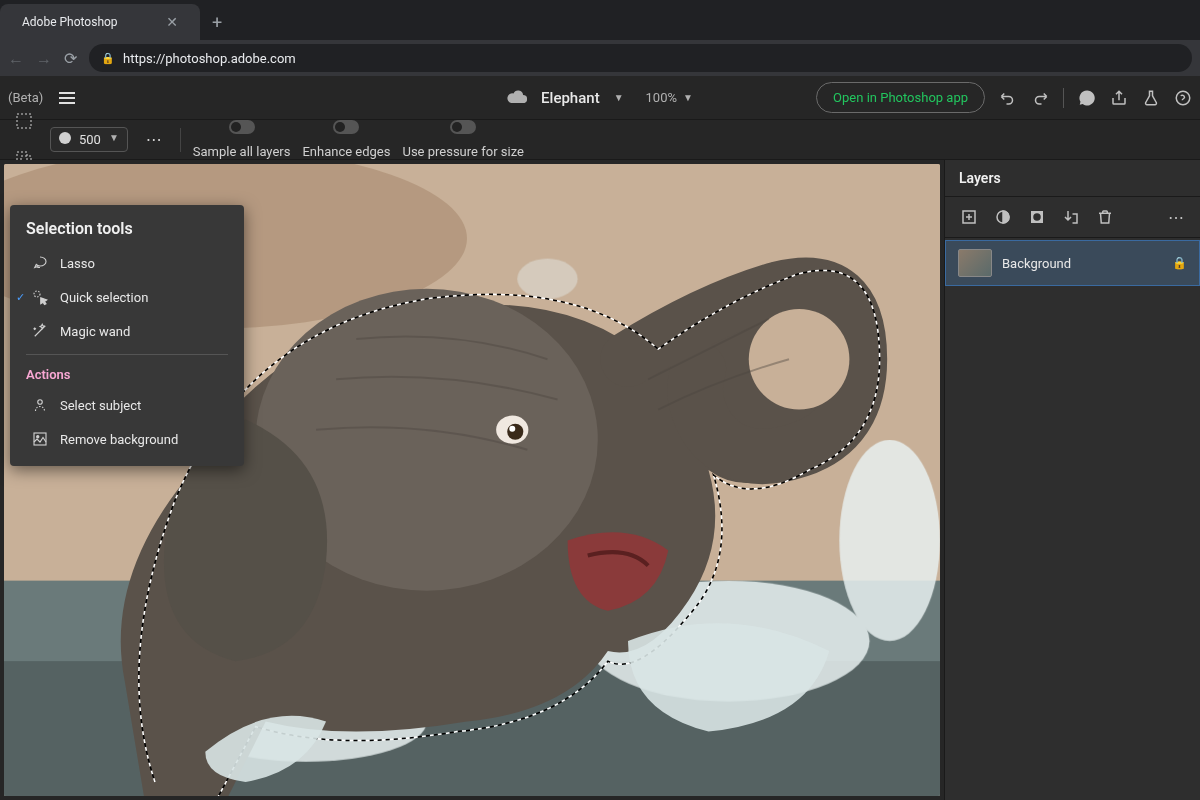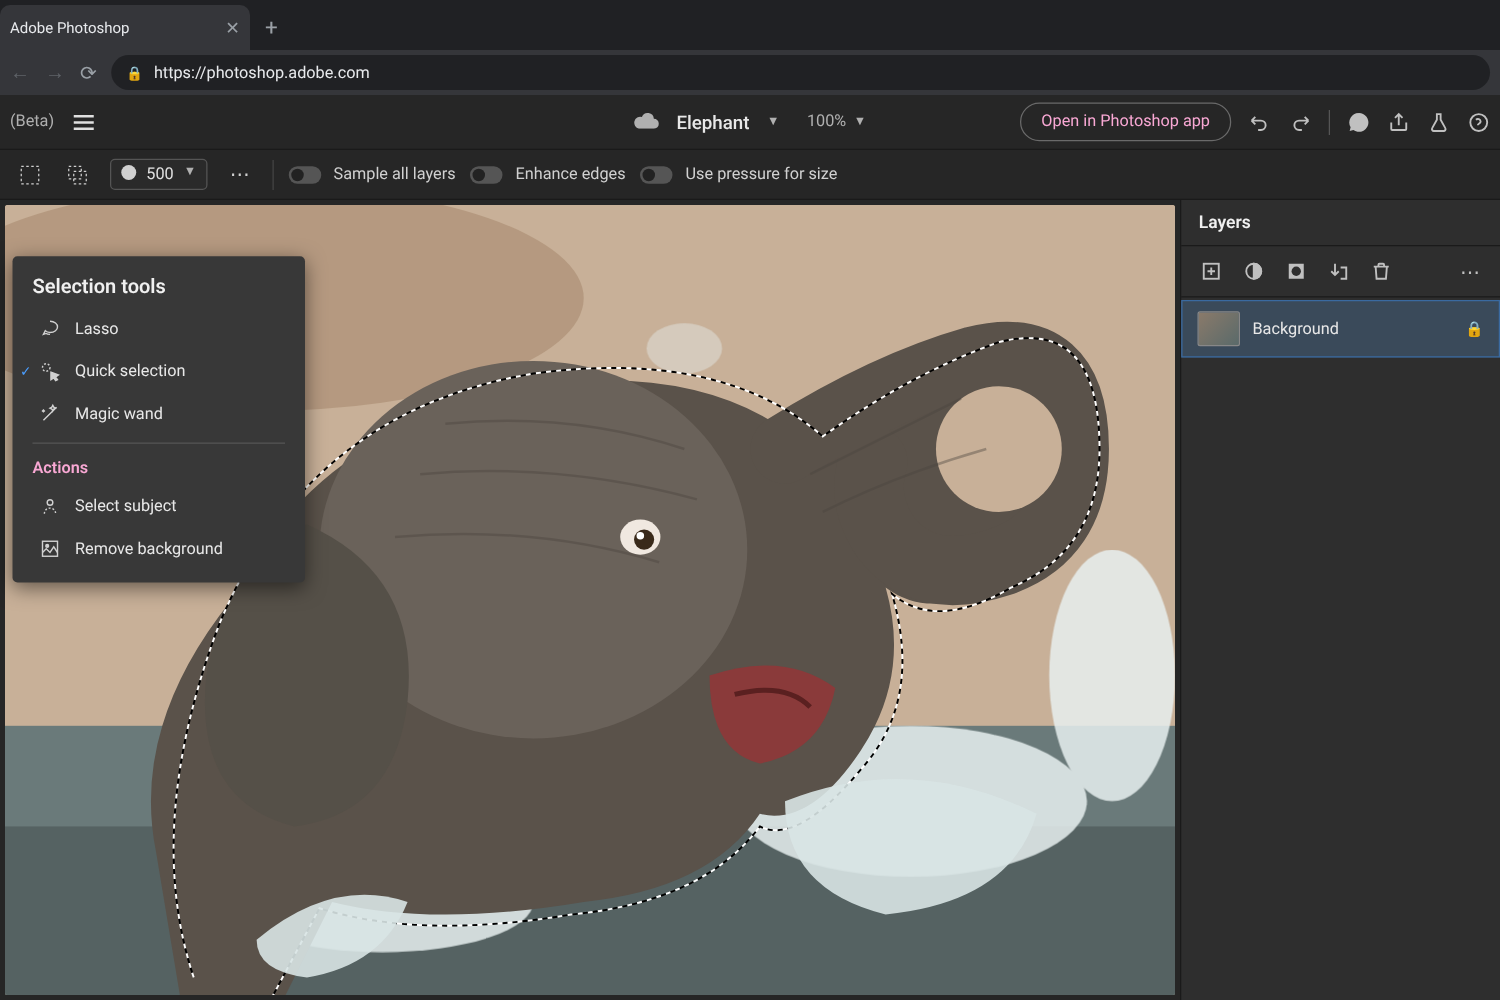--- a/index.html
+++ b/index.html
@@ -1,46 +1,46 @@
 <!DOCTYPE html>
 <html><head>
 <meta charset="utf-8">
 <style>
 * { box-sizing: border-box; margin: 0; padding: 0; font-family: -apple-system, BlinkMacSystemFont, "Segoe UI", Roboto, sans-serif; }
 body { background: #1a1a1a; color: #e0e0e0; width: 1200px; height: 800px; overflow: hidden; }
 
 
 .browser-tabs { background: #202124; height: 40px; display: flex; align-items: flex-end; padding-left: 0; }
-.tab { background: #35363a; height: 36px; display: flex; align-items: center; padding: 0 8px; border-radius: 8px 8px 0 0; gap: 8px; font-size: 12px; color: #e8eaed; min-width: 200px; }
+.tab { background: #35363a; height: 36px; display: flex; align-items: center; padding: 0 22px; border-radius: 8px 8px 0 0; gap: 8px; font-size: 12px; color: #e8eaed; min-width: 200px; }
 .tab-close { color: #9aa0a6; font-size: 14px; cursor: pointer; margin-left: auto; }
 .new-tab { color: #9aa0a6; padding: 0 12px; font-size: 18px; cursor: pointer; height: 36px; display: flex; align-items: center; }
 
 .browser-bar { background: #35363a; height: 36px; display: flex; align-items: center; padding: 0 8px; gap: 12px; }
 .nav-icon { color: #9aa0a6; font-size: 16px; cursor: pointer; }
 .nav-icon.disabled { color: #5f6368; }
 .url-box { flex: 1; background: #202124; border-radius: 14px; height: 28px; display: flex; align-items: center; padding: 0 12px; gap: 8px; color: #e8eaed; font-size: 13px; }
 .lock { color: #9aa0a6; font-size: 11px; }
 
 
 .app-topbar { background: #262626; height: 44px; display: flex; align-items: center; padding: 0 8px; gap: 12px; border-bottom: 1px solid #1a1a1a; }
 .beta { color: #b0b0b0; font-size: 13px; }
 .hamburger { display: flex; flex-direction: column; gap: 3px; cursor: pointer; padding: 4px; }
 .hamburger span { width: 16px; height: 2px; background: #e0e0e0; }
 .doc-center { position: absolute; left: 50%; transform: translateX(-50%); display: flex; align-items: center; gap: 14px; }
 .cloud-icon { color: #b0b0b0; }
 .doc-name { font-size: 15px; color: #e8e8e8; font-weight: 500; }
 .chevron { color: #b0b0b0; font-size: 10px; }
 .zoom { color: #b0b0b0; font-size: 13px; margin-left: 8px; display: flex; align-items: center; gap: 6px; }
 .top-right { margin-left: auto; display: flex; align-items: center; gap: 14px; }
-.open-app-btn { border: 1px solid #6a6a6a; border-radius: 16px; padding: 7px 16px; font-size: 13px; color: #f9a8d4; background: transparent; cursor: pointer; }
+.open-app-btn { border: 1px solid #6a6a6a; border-radius: 16px; padding: 7px 16px; font-size: 13px; color: #22c55e; background: transparent; cursor: pointer; }
 .top-icon { color: #c0c0c0; cursor: pointer; display: flex; }
 
 
 .options-bar { background: #262626; height: 40px; display: flex; align-items: center; padding: 0 10px; gap: 12px; border-bottom: 1px solid #1a1a1a; }
-.opt-group { display: flex; align-items: center; gap: 10px; }
+.opt-group { display: flex; align-items: center; gap: 10px; flex-direction: column; }
 .opt-icon { width: 28px; height: 28px; display: flex; align-items: center; justify-content: center; border-radius: 4px; cursor: pointer; color: #d0d0d0; }
 .brush-size { display: flex; gap: 8px; border: 1px solid #555; border-radius: 4px; padding: 4px 8px; background: #2a2a2a; }
 .brush-dot { width: 12px; height: 12px; background: #d0d0d0; border-radius: 50%; }
 .brush-val { font-size: 13px; color: #e0e0e0; }
 .vdiv { width: 1px; height: 24px; background: #444; }
 .toggle { width: 26px; height: 14px; background: #555; border-radius: 7px; position: relative; cursor: pointer; }
 .toggle::after { content: ""; position: absolute; width: 10px; height: 10px; background: #222; border-radius: 50%; top: 2px; left: 2px; }
 .opt-label { font-size: 13px; color: #d0d0d0; }
 .more-dots { color: #d0d0d0; cursor: pointer; font-size: 16px; padding: 0 6px; }
 

